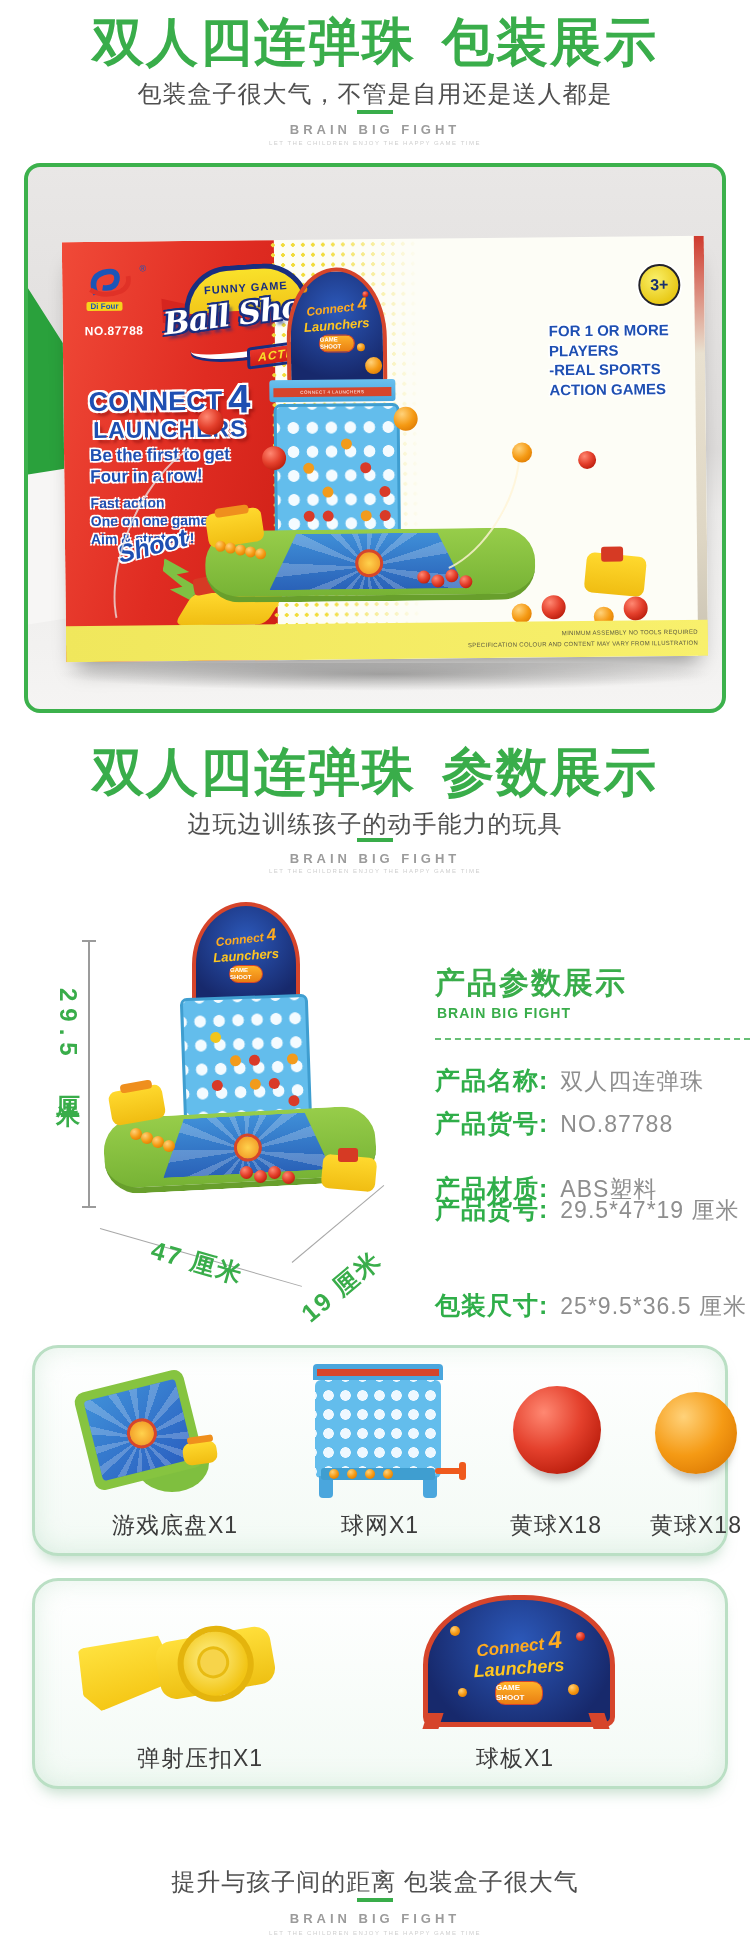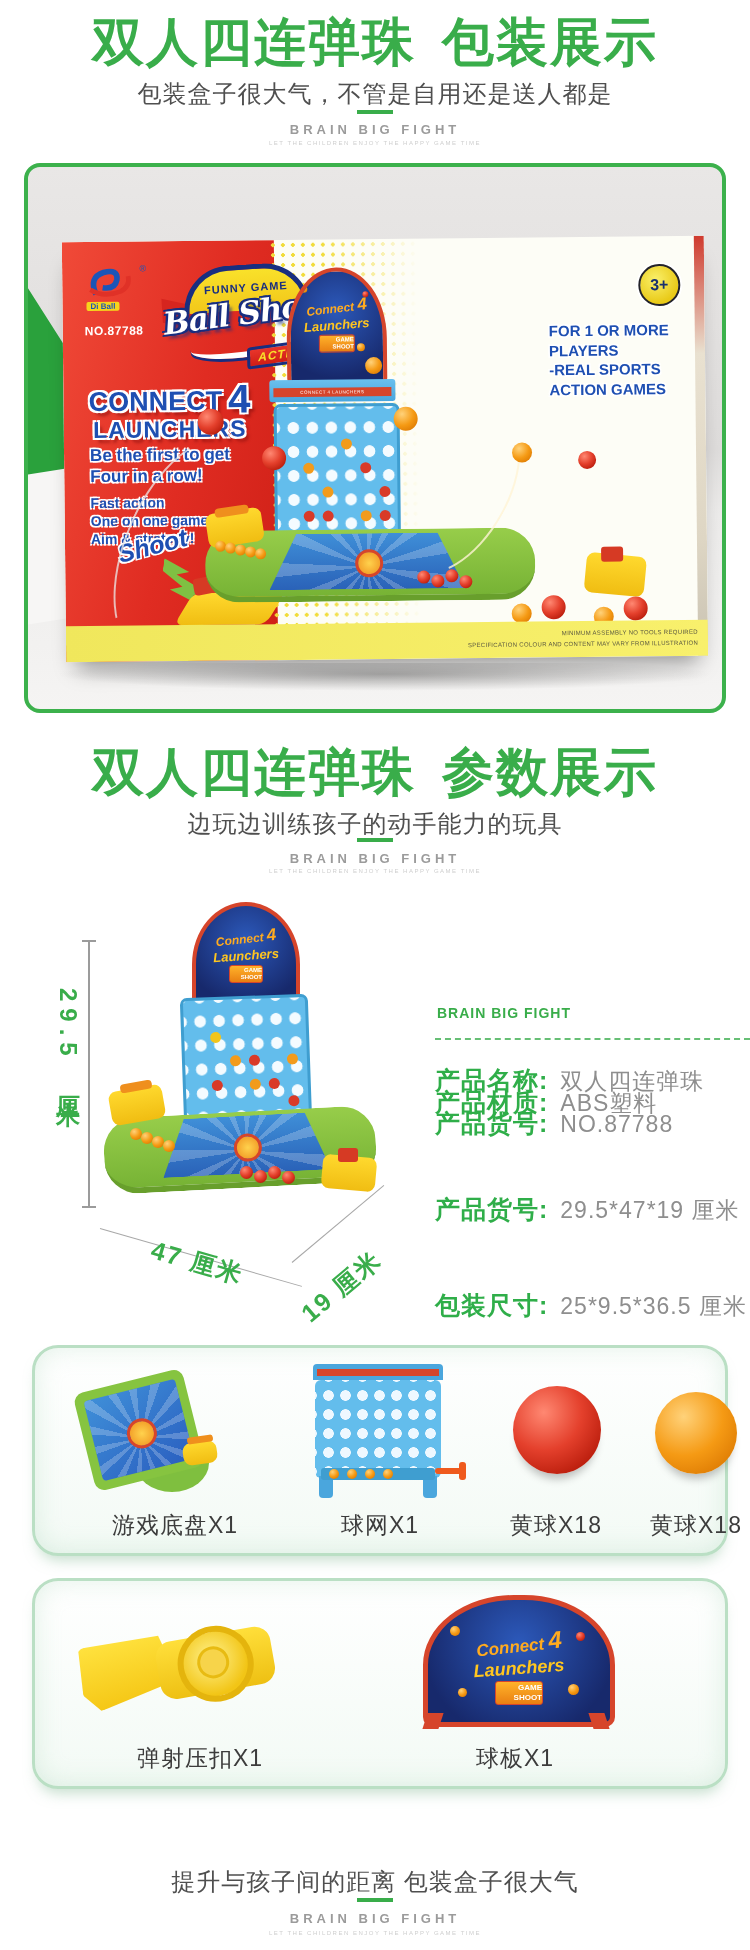--- a/index.html
+++ b/index.html
@@ -61,21 +61,21 @@
   .badge3{left:576px;top:28px;width:38px;height:38px;border-radius:50%;
           background:radial-gradient(circle at 40% 35%,#faf06a,#e9ca18 70%);border:2px solid #23232a;
           color:#18306e;font-weight:bold;font-size:16px;text-align:center;line-height:38px;box-shadow:0 0 0 2px #fff;}
   .right-text{left:486px;top:84px;width:150px;color:#1e4fb2;font-weight:800;font-size:15px;line-height:1.3;}
   
   .arch{border:4px solid #d6452b;border-radius:50% 50% 8% 8%/60% 60% 6% 6%;
         background:radial-gradient(circle at 50% 35%,#2c59ba 0%,#17296c 80%);overflow:hidden;text-align:center;}
   .arch .t1{color:#ffab1f;font-style:italic;font-weight:bold;transform:rotate(-6deg);}
   .arch .t2{color:#ffc61f;font-style:italic;font-weight:bold;transform:rotate(-4deg);}
   .arch .badge{margin:2px auto 0;background:linear-gradient(#ffb32a,#e97f12);color:#fff;border:1px solid #d6452b;
-        border-radius:3px;font-weight:bold;text-align:right;}
+        border-radius:10px;font-weight:bold;text-align:left;}
   .scorebar{left:206px;top:140px;width:126px;height:22px;background:linear-gradient(#6ac0ee,#4aa6dd);border-radius:3px;}
   .scorebar .band{left:4px;top:8px;width:118px;height:9px;background:#d6452b;color:#fff;font-size:4.5px;
         text-align:center;line-height:9px;letter-spacing:.5px;}
   .grid{left:210px;top:164px;width:120px;height:134px;background:#63bdec;border:3px solid #3f9ed0;border-radius:7px;
         background-image:radial-gradient(circle,#f4fbff 5.5px,rgba(255,255,255,0) 6.2px);
         background-size:19px 24px;background-position:7px 9px;}
   .cdot{border-radius:50%;}
   .base{left:140px;top:290px;width:330px;height:66px;background:linear-gradient(#97cd4a,#77b335);
         border-radius:34px;border-bottom:6px solid #689f2c;}
   .field{left:64px;top:4px;width:196px;height:56px;clip-path:polygon(14% 0,86% 0,100% 100%,0 100%);
@@ -129,21 +129,21 @@
       <div class="abs red-panel"></div>
       <div class="abs dots-band"></div>
       <div class="abs side-edge"></div>
 
       <div class="abs" style="left:18px;top:24px;width:66px;height:52px">
         <svg width="58" height="36" viewBox="0 0 60 38">
           <path d="M16 30 Q8 12 24 7 Q40 3 38 15 Q36 25 23 23" stroke="#1b55b8" stroke-width="6" fill="none"></path>
           <path d="M10 25 Q24 34 42 27 Q52 22 50 11" stroke="#e03127" stroke-width="5" fill="none"></path>
         </svg>
         <span class="abs" style="right:0;top:-2px;color:#1b55b8;font-size:9px">®</span>
-        <div class="abs" style="left:6px;top:36px;background:#f6d41c;color:#1b55b8;font-size:8px;font-weight:bold;padding:0 4px;border-radius:2px">Di Ball</div>
+        <div class="abs" style="left:6px;top:36px;background:#f6d41c;color:#1b55b8;font-size:8px;font-weight:bold;padding:0 4px;border-radius:2px">Di Four</div>
       </div>
       <div class="abs no-num">NO.87788</div>
 
       <div class="abs bslogo">
         <div class="abs bs-ribl"></div>
         <div class="abs bs-ribr"></div>
         <div class="abs bs-arc">FUNNY GAME</div>
         <div class="abs bs-swoosh"></div>
         <div class="abs bs-script">Ball Shoot</div>
         <div class="abs bs-act">ACTIVATE</div>
@@ -301,31 +301,32 @@
     <div class="abs ball r" style="left:154px;top:280px;width:13px;height:13px"></div>
     <div class="abs ball r" style="left:168px;top:276px;width:13px;height:13px"></div>
     <div class="abs ball r" style="left:182px;top:281px;width:13px;height:13px"></div>
   </div>
 
   <div class="abs dimline" style="left:100px;top:1228px;width:210px;transform:rotate(16deg);transform-origin:left center"></div>
   <div class="abs dimtxt" style="left:150px;top:1246px;transform:rotate(16deg)">47 厘米</div>
   <div class="abs dimline" style="left:292px;top:1262px;width:120px;transform:rotate(-40deg);transform-origin:left center"></div>
   <div class="abs dimtxt" style="left:294px;top:1270px;transform:rotate(-40deg)">19 厘米</div>
 
+  <div class="abs spec-title">产品参数展示</div>
   <div class="abs spec-brand">BRAIN BIG FIGHT</div>
   <div class="abs spec-dash"></div>
   <div class="abs srow" style="top:1064px">
     <span class="lb">产品名称:</span>
       <span class="vl">双人四连弹珠</span>
   </div>
   <div class="abs srow" style="top:1107px">
     <span class="lb">产品货号:</span>
       <span class="vl">NO.87788</span>
   </div>
-  <div class="abs srow" style="top:1086px">
+  <div class="abs srow" style="top:1172px">
     <span class="lb">产品材质:</span>
       <span class="vl">ABS塑料</span>
   </div>
   <div class="abs srow" style="top:1193px">
     <span class="lb">产品货号:</span>
       <span class="vl">29.5*47*19 厘米</span>
   </div>
   <div class="abs srow" style="top:1289px">
     <span class="lb">包装尺寸:</span>
       <span class="vl">25*9.5*36.5 厘米</span>

